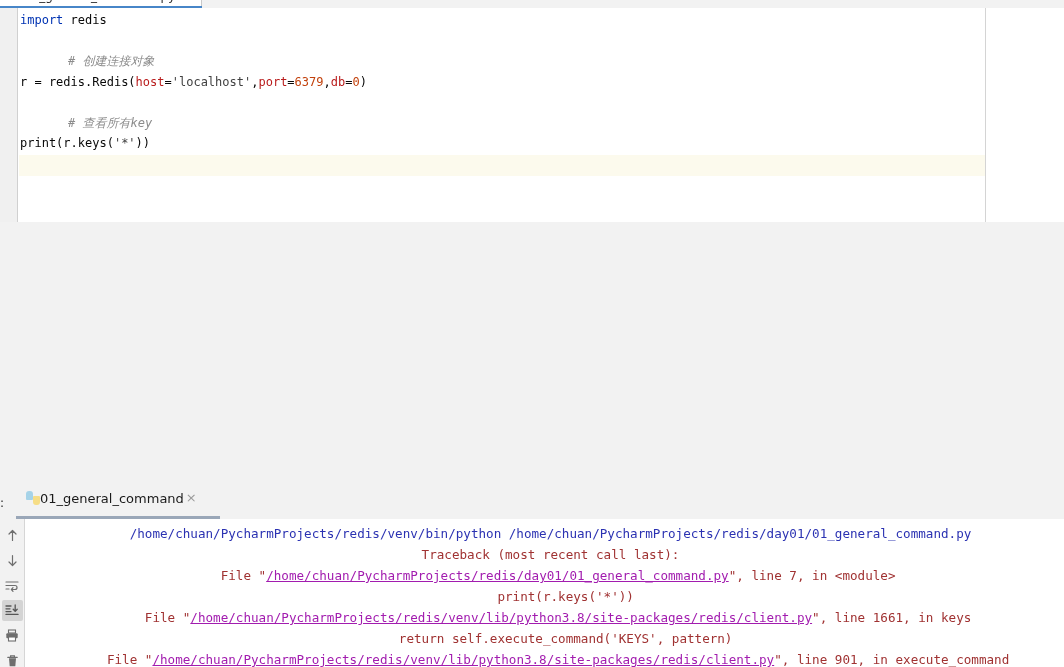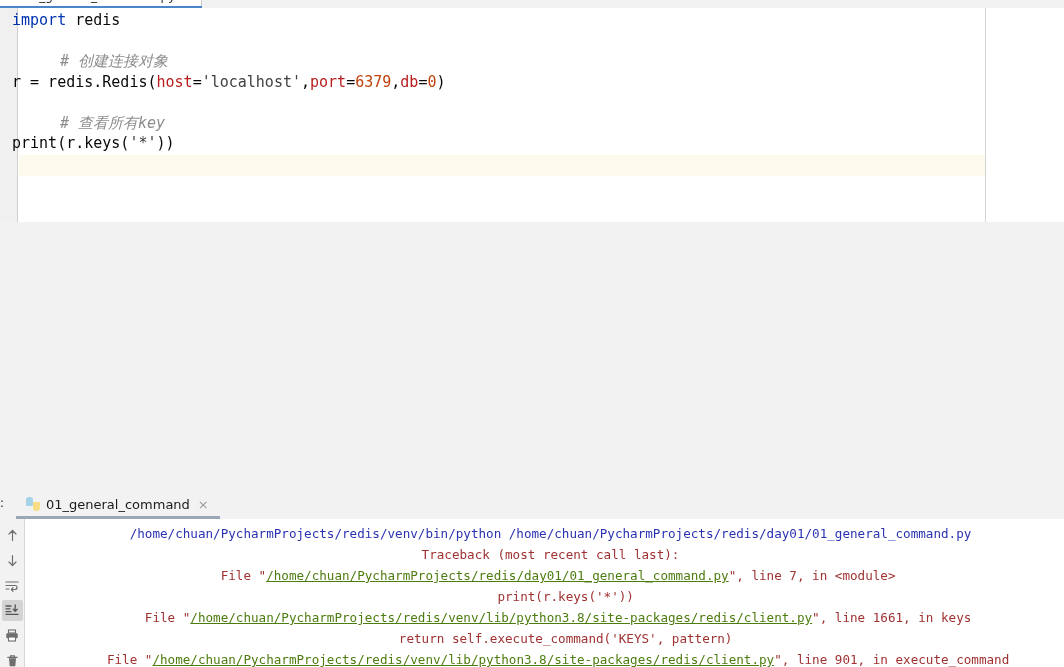--- a/index.html
+++ b/index.html
@@ -67,24 +67,24 @@
   .editor-rightstrip {
     position: absolute;
     left: 985px; top: 0;
     width: 79px; height: 214px;
     background: #ffffff;
     border-left: 1px solid #d4d4d4;
     box-sizing: border-box;
   }
   .editor-code {
     position: absolute;
-    left: 12px; top: 2px;
+    left: 20px; top: 2px;
     width: 950px;
     font-family: "DejaVu Sans Mono", "Liberation Mono", monospace;
-    font-size: 15px;
+    font-size: 12px;
     line-height: 20.5px;
     white-space: pre;
   }
   .code-line { height: 20.5px; }
   .cur-line-hl {
     position: absolute;
     left: 19px; top: 147px;
     width: 966px; height: 21px;
     background: #fcfaed;
   }
@@ -123,22 +123,21 @@
     left: 0px; top: 251px;
     font-size: 12px;
     color: #2b2b2b;
   }
   .run-tab {
     position: absolute;
     left: 22px; top: 246px;
     height: 26px;
     padding: 0 8px 0 4px;
     display: flex;
-    align-items: center;
-    gap: 6px;
+    gap: 0;
     font-size: 13px;
     color: #1a1a1a;
   }
   .run-tab-underline {
     position: absolute;
     left: 16px; top: 271px;
     width: 204px; height: 3px;
     background: #9aa7b8;
   }
   .py-icon {
@@ -188,21 +187,21 @@
     overflow: hidden;
     font-family: "DejaVu Sans Mono", "Liberation Mono", monospace;
     font-size: 12.6px;
     line-height: 21px;
     padding: 4px 0 0 12px;
     box-sizing: border-box;
     white-space: pre;
   }
   .c-cmd  { color: #2b32b2; }
   .c-err  { color: #a03232; margin-top: 28px; }
-  .c-link { color: #4d7c0f; text-decoration: underline; }
+  .c-link { color: #a21caf; text-decoration: underline; }
   .oline  { height: 21px; text-align: center; }
 </style>
 </head>
 <body>
 
 <div id="app">
 
   <div class="editor-tabbar">
     <div class="editor-tab-clipped">
       <span>01_general_command.py</span>

